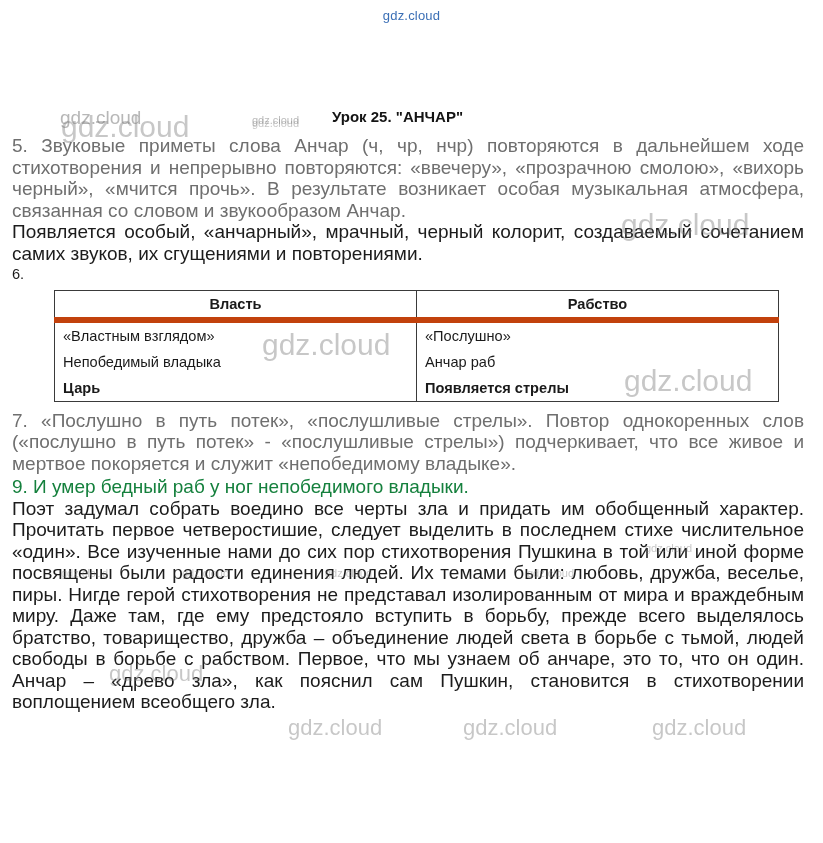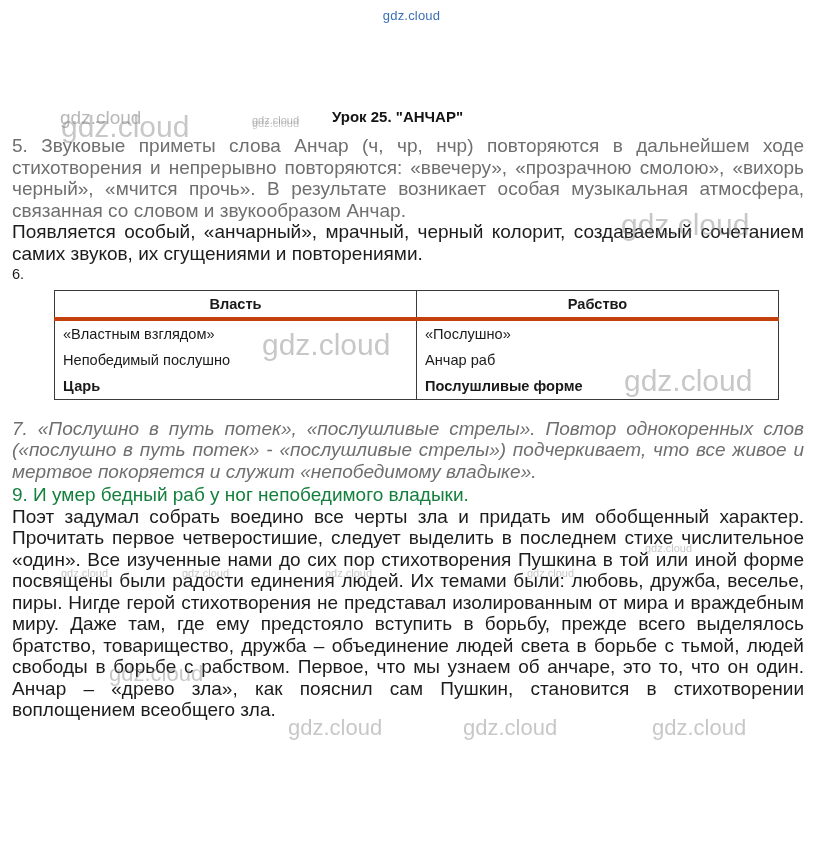--- a/index.html
+++ b/index.html
@@ -102,36 +102,36 @@
   table.t td {
     text-align: left;
     border-top: none;
     border-bottom: none;
   }
   table.t tr.last td {
     border-bottom: 1px solid #3a3a3a;
     font-weight: bold;
   }
   table.t tr.first td {
-    border-top: 4px solid #c2410c;
+    border-top: 6px solid #c2410c;
     margin-left: 40px;
   }
   .col-w { width: 50%; }
   .wm {
     position: absolute;
     color: #7b7b7b;
     opacity: 0.42;
     pointer-events: none;
     white-space: nowrap;
     font-family: "Liberation Sans", sans-serif;
   }
   .wm.big { font-size: 30px; }
   .wm.mid { font-size: 22px; }
   .wm.xs { font-size: 11px; }
-  .block-7 { margin-top: 18px; font-style: italic; }
+  .block-7 { margin-top: 8px; }
   .block-9 { margin-top: 2px; }
 </style>
 </head>
 <body>
 
 <div class="page">
 
   <div class="top-brand">gdz.cloud</div>
 
   <div class="content">
@@ -153,26 +153,26 @@
           <th class="col-w">Власть</th>
           <th class="col-w">Рабство</th>
         </tr>
       </thead>
       <tbody>
         <tr class="first">
           <td>«Властным взглядом»</td>
           <td>«Послушно»</td>
         </tr>
         <tr>
-          <td>Непобедимый послушно</td>
+          <td>Непобедимый владыка</td>
           <td>Анчар раб</td>
         </tr>
         <tr class="last">
           <td>Царь</td>
-          <td>Послушливые форме</td>
+          <td>Появляется стрелы</td>
         </tr>
       </tbody>
     </table>
 
     <p class="para dim block-7">7. «Послушно в путь потек», «послушливые стрелы». Повтор однокоренных слов («послушно в путь потек» - «послушливые стрелы») подчеркивает, что все живое и мертвое покоряется и служит «непобедимому владыке».</p>
 
     <p class="para dim2 block-9">9. И умер бедный раб у ног непобедимого владыки.</p>
     <p class="para">Поэт задумал собрать воедино все черты зла и придать им обобщенный характер. Прочитать первое четверостишие, следует выделить в последнем стихе числительное «один». Все изученные нами до сих пор стихотворения Пушкина в той или иной форме посвящены были радости единения людей. Их темами были: любовь, дружба, веселье, пиры. Нигде герой стихотворения не представал изолированным от мира и враждебным миру. Даже там, где ему предстояло вступить в борьбу, прежде всего выделялось братство, товарищество, дружба – объединение людей света в борьбе с тьмой, людей свободы в борьбе с рабством. Первое, что мы узнаем об анчаре, это то, что он один. Анчар – «древо зла», как пояснил сам Пушкин, становится в стихотворении воплощением всеобщего зла.</p>
 
   </div>

